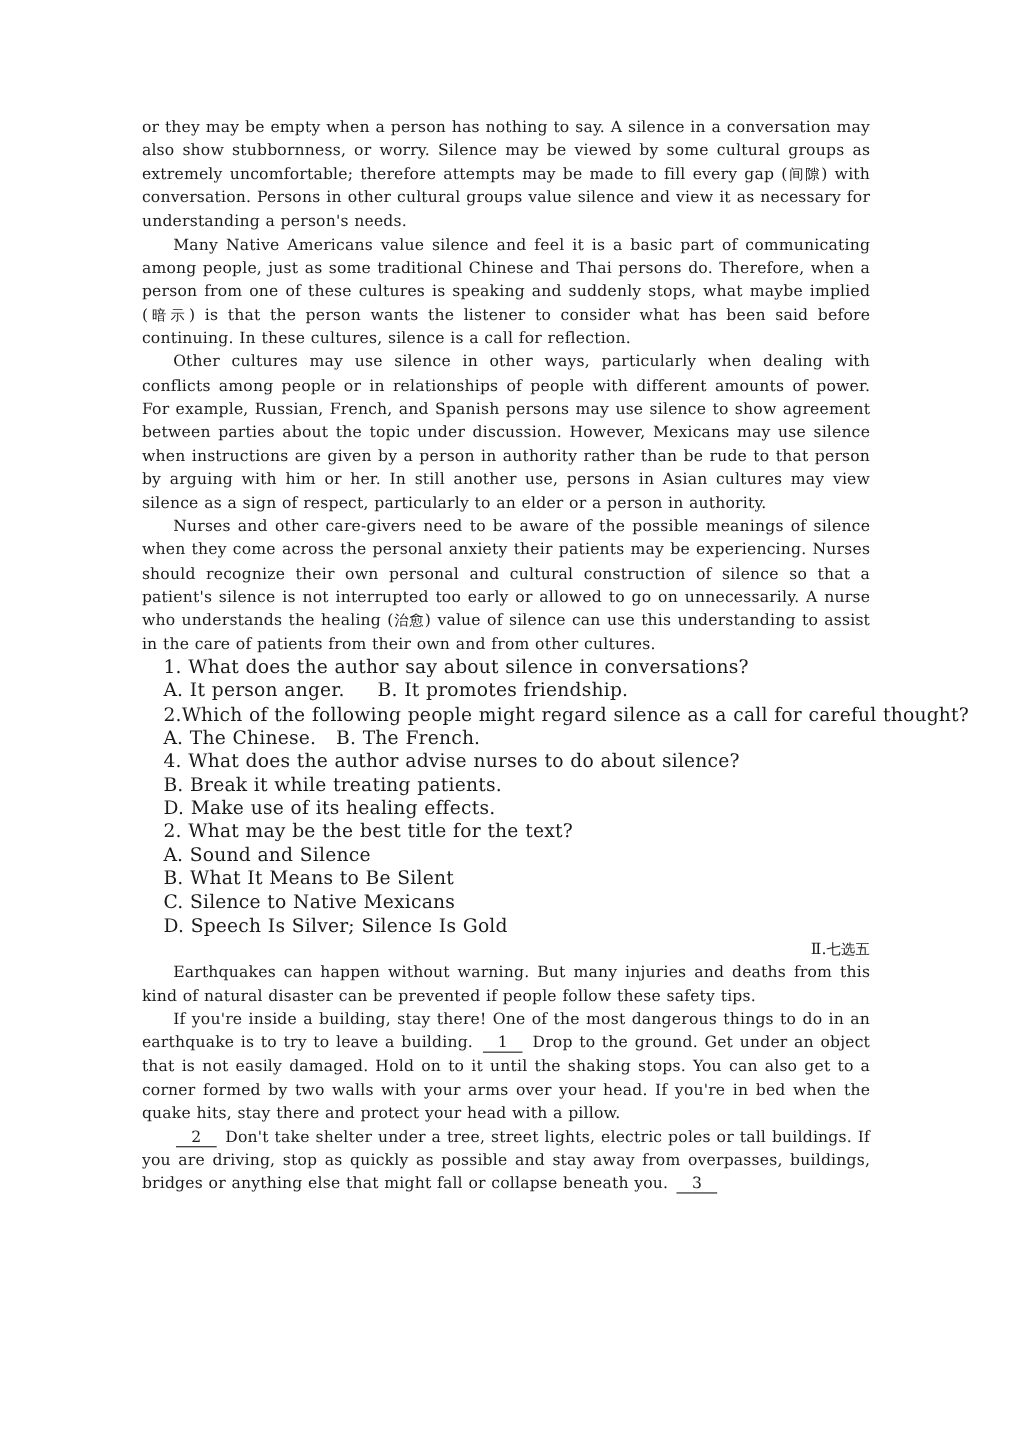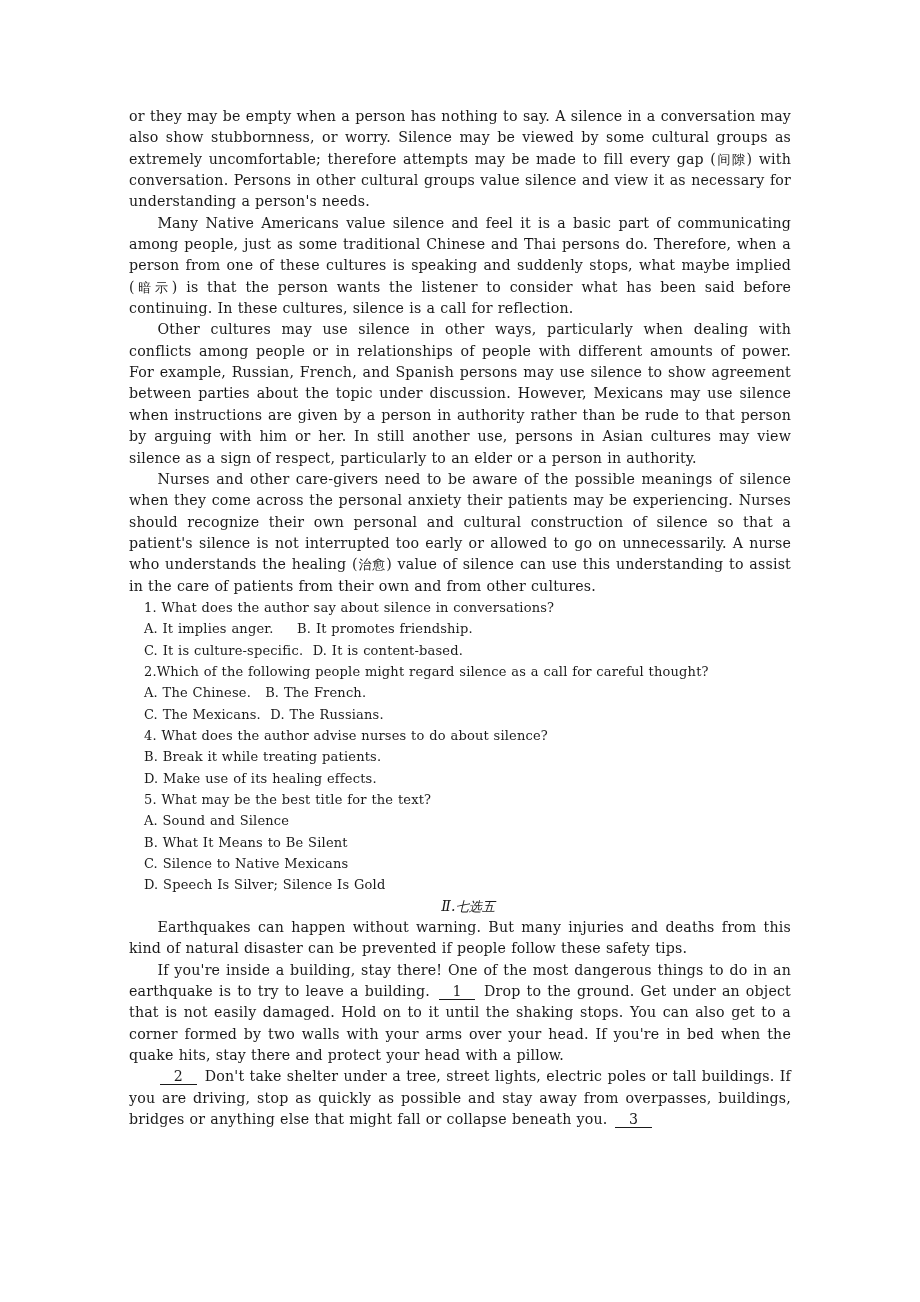--- a/index.html
+++ b/index.html
@@ -40,37 +40,36 @@
     word-spacing: 0.4px;
     text-indent: 2em;
     -webkit-font-smoothing: none;
   }
   p.para.noindent {
     text-indent: 0;
   }
   p.line {
     margin: 0;
     padding: 0;
-    font-size: 13px;
+    font-size: 17px;
     line-height: 21.35px;
     text-align: left;
     letter-spacing: 0.18px;
     word-spacing: 0.4px;
     text-indent: 1.15em;
     white-space: pre;
   }
   p.heading {
     margin: 0;
     padding: 0;
     font-size: 14.2px;
     line-height: 21.35px;
-    text-align: center;
+    text-align: right;
     letter-spacing: 0.18px;
     text-indent: 1.15em;
-    font-style: italic;
   }
   .cjk {
     font-family: "DejaVu Sans", "Liberation Sans", sans-serif;
     font-size: 13px;
   }
   .blank {
     display: inline-block;
     min-width: 2.6em;
     text-align: center;
     border-bottom: 1px solid #1a1a1a;
@@ -84,32 +83,30 @@
 
 <div class="page">
   <div class="content">
 
     <p class="para noindent">or they may be empty when a person has nothing to say. A silence in a conversation may also show stubbornness, or worry. Silence may be viewed by some cultural groups as extremely uncomfortable; therefore attempts may be made to fill every gap (<span class="cjk">间隙</span>) with conversation. Persons in other cultural groups value silence and view it as necessary for understanding a person's needs.</p>
     <p class="para">Many Native Americans value silence and feel it is a basic part of communicating among people, just as some traditional Chinese and Thai persons do. Therefore, when a person from one of these cultures is speaking and suddenly stops, what maybe implied (<span class="cjk">暗示</span>) is that the person wants the listener to consider what has been said before continuing. In these cultures, silence is a call for reflection.</p>
     <p class="para">Other cultures may use silence in other ways, particularly when dealing with conflicts among people or in relationships of people with different amounts of power. For example, Russian, French, and Spanish persons may use silence to show agreement between parties about the topic under discussion. However, Mexicans may use silence when instructions are given by a person in authority rather than be rude to that person by arguing with him or her. In still another use, persons in Asian cultures may view silence as a sign of respect, particularly to an elder or a person in authority.</p>
     <p class="para">Nurses and other care-givers need to be aware of the possible meanings of silence when they come across the personal anxiety their patients may be experiencing. Nurses should recognize their own personal and cultural construction of silence so that a patient's silence is not interrupted too early or allowed to go on unnecessarily. A nurse who understands the healing (<span class="cjk">治愈</span>) value of silence can use this understanding to assist in the care of patients from their own and from other cultures.</p>
 
     <p class="line">1. What does the author say about silence in conversations?</p>
-    <p class="line">A. It implies anger.     B. It promotes friendship.</p>
-    <p class="line">C. It is culture-specific.  D. It is content-based.</p>
+    <p class="line">A. It person anger.     B. It promotes friendship.</p>
 
     <p class="line">2.Which of the following people might regard silence as a call for careful thought?</p>
     <p class="line">A. The Chinese.   B. The French.</p>
-    <p class="line">C. The Mexicans.  D. The Russians.</p>
 
     <p class="line">4. What does the author advise nurses to do about silence?</p>
     <p class="line">B. Break it while treating patients.</p>
     <p class="line">D. Make use of its healing effects.</p>
 
-    <p class="line">5. What may be the best title for the text?</p>
+    <p class="line">2. What may be the best title for the text?</p>
     <p class="line">A. Sound and Silence</p>
     <p class="line">B. What It Means to Be Silent</p>
     <p class="line">C. Silence to Native Mexicans</p>
     <p class="line">D. Speech Is Silver; Silence Is Gold</p>
 
     <p class="heading">Ⅱ.<span class="cjk">七选五</span></p>
 
     <p class="para" id="s2p0">Earthquakes can happen without warning. But many injuries and deaths from this kind of natural disaster can be prevented if people follow these safety tips.</p>
     <p class="para" id="s2p1">If you're inside a building, stay there! One of the most dangerous things to do in an earthquake is to try to leave a building. <span class="blank">1</span> Drop to the ground. Get under an object that is not easily damaged. Hold on to it until the shaking stops. You can also get to a corner formed by two walls with your arms over your head. If you're in bed when the quake hits, stay there and protect your head with a pillow.</p>
     <p class="para" id="s2p2"><span class="blank">2</span> Don't take shelter under a tree, street lights, electric poles or tall buildings. If you are driving, stop as quickly as possible and stay away from overpasses, buildings, bridges or anything else that might fall or collapse beneath you. <span class="blank">3</span></p>

